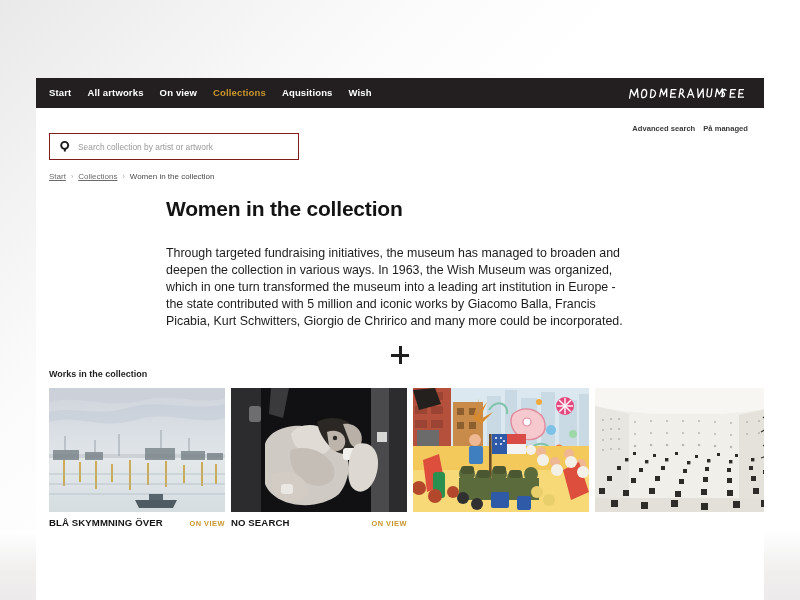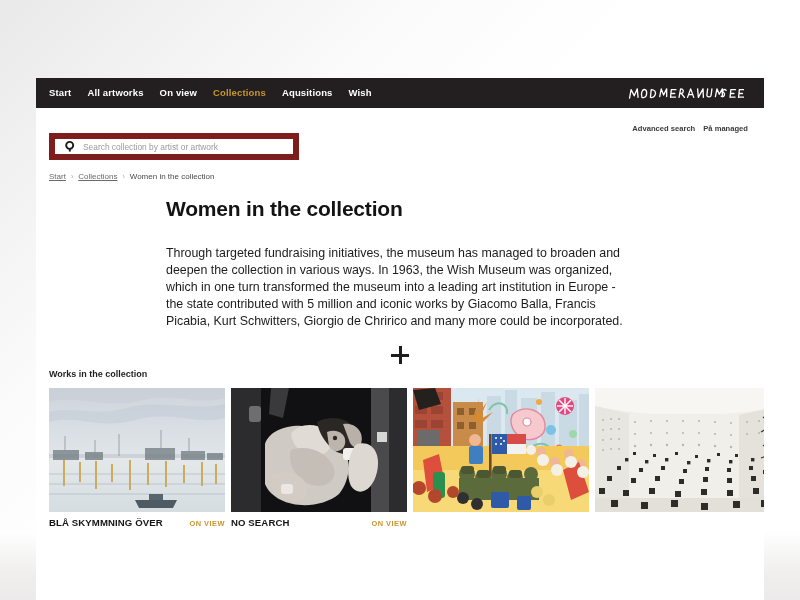--- a/index.html
+++ b/index.html
@@ -104,21 +104,21 @@
     color: #3a3a3a;
     font-weight: bold;
     cursor: pointer;
     white-space: nowrap;
   }
 
   .search-box {
     margin-top: 11px;
     width: 250px;
     height: 27px;
-    border: 6px solid #7f1d1d;
+    border: 1px solid #7f1d1d;
     display: flex;
     align-items: center;
     background: #fff;
     padding: 0 8px;
   }
   .search-icon {
     width: 15px;
     flex: 0 0 15px;
     display: flex;
     justify-content: center;

